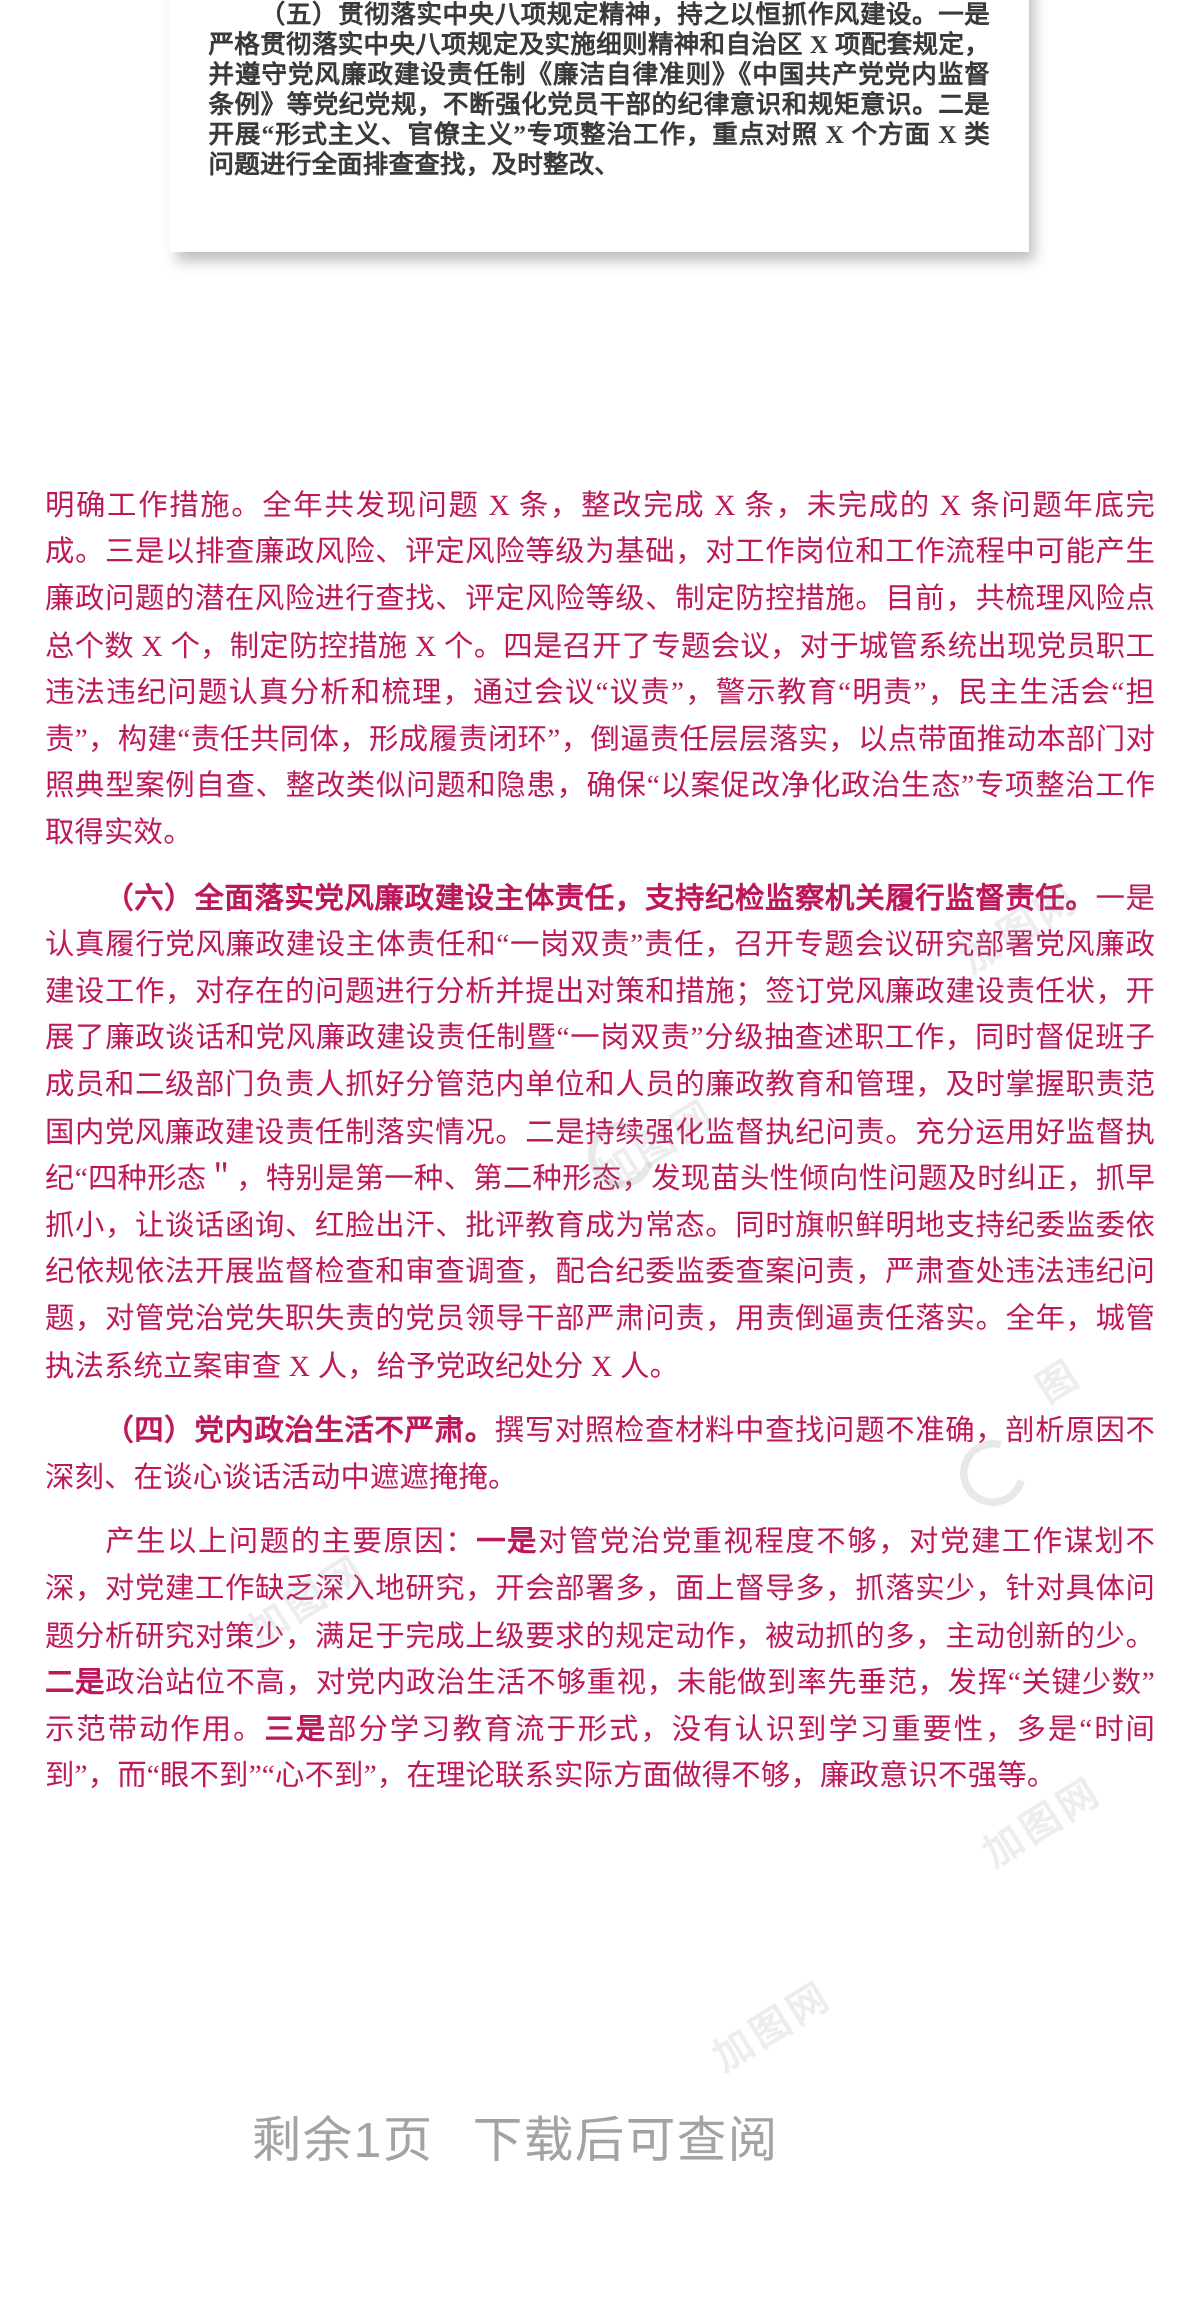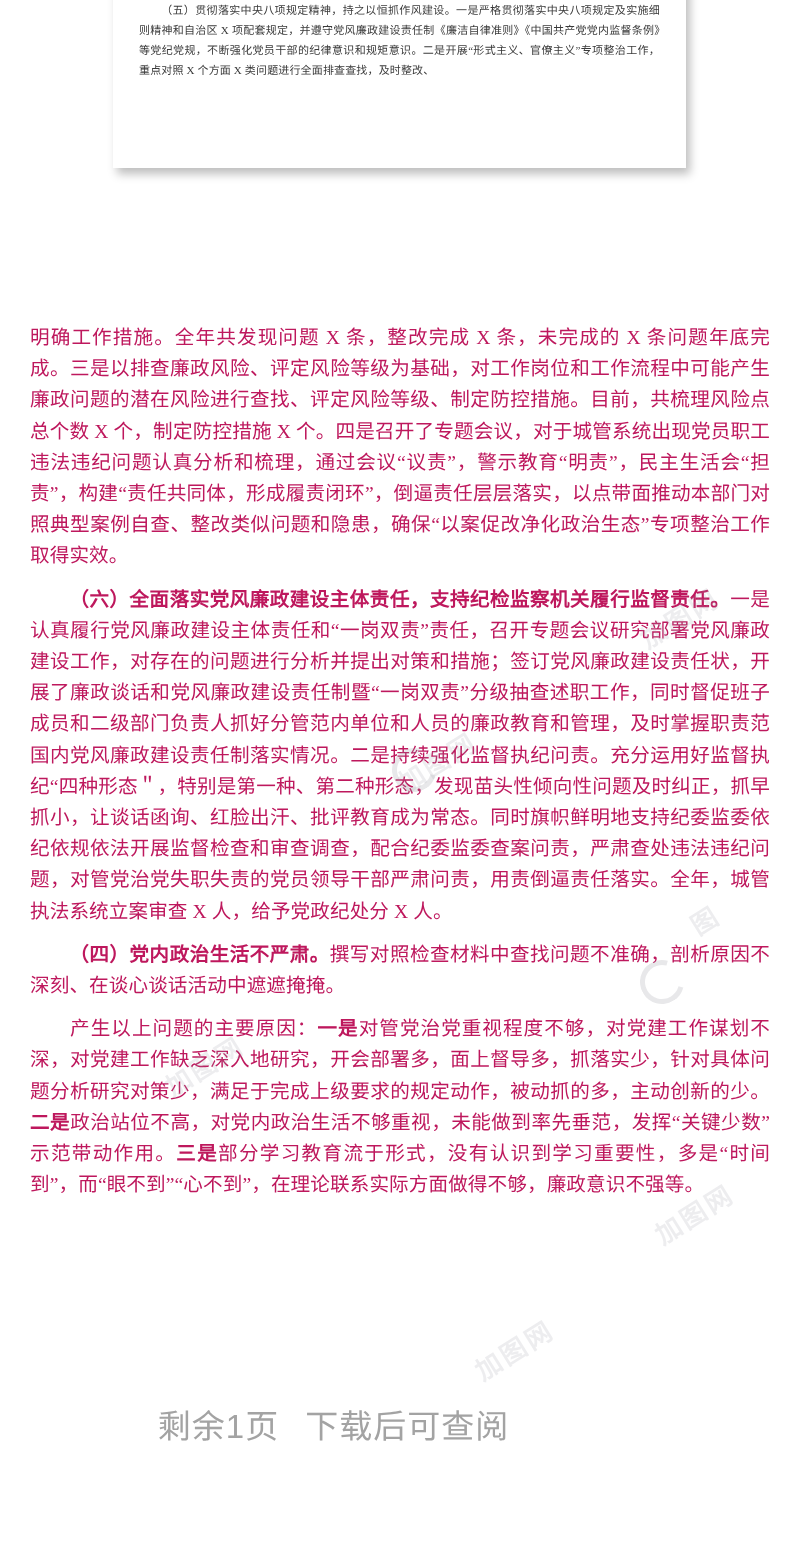--- a/index.html
+++ b/index.html
@@ -27,27 +27,27 @@
     background: #ffffff;
     box-shadow: 4px 6px 9px rgba(0,0,0,0.26);
     overflow: hidden;
     box-sizing: border-box;
   }
   #page-fragment .frag-body {
     padding: 68px 26px 0 26px;
   }
   #page-fragment p {
     margin: 0;
-    font-size: 11px;
+    font-size: 17px;
     line-height: 20px;
     color: #3a3a3a;
     text-align: justify;
     text-justify: inter-ideograph;
     letter-spacing: 0.15px;
-    font-weight: 400;
+    font-weight: 700;
   }
   #page-fragment p .ind { display:inline-block; width: 2.0em; }
 
   
   #doc-body {
     position: absolute;
     left: 0;
     top: 322px;
     width: 800px;
     padding: 0 30px;
@@ -98,21 +98,21 @@
     border: 5px solid rgba(150,150,158,0.22);
     border-radius: 50%;
     border-right-color: transparent;
     transform: rotate(-30deg);
     pointer-events: none;
   }
 
   
   #footer {
     position: absolute;
-    left: 0;
+    left: 10px;
     top: 1400px;
     width: 667px;
     text-align: center;
     font-family: "Liberation Sans", "DejaVu Sans", sans-serif;
     font-size: 33px;
     color: #a3a3a3;
     letter-spacing: 1px;
   }
   #footer .pages { margin-right: 26px; }
 </style>

